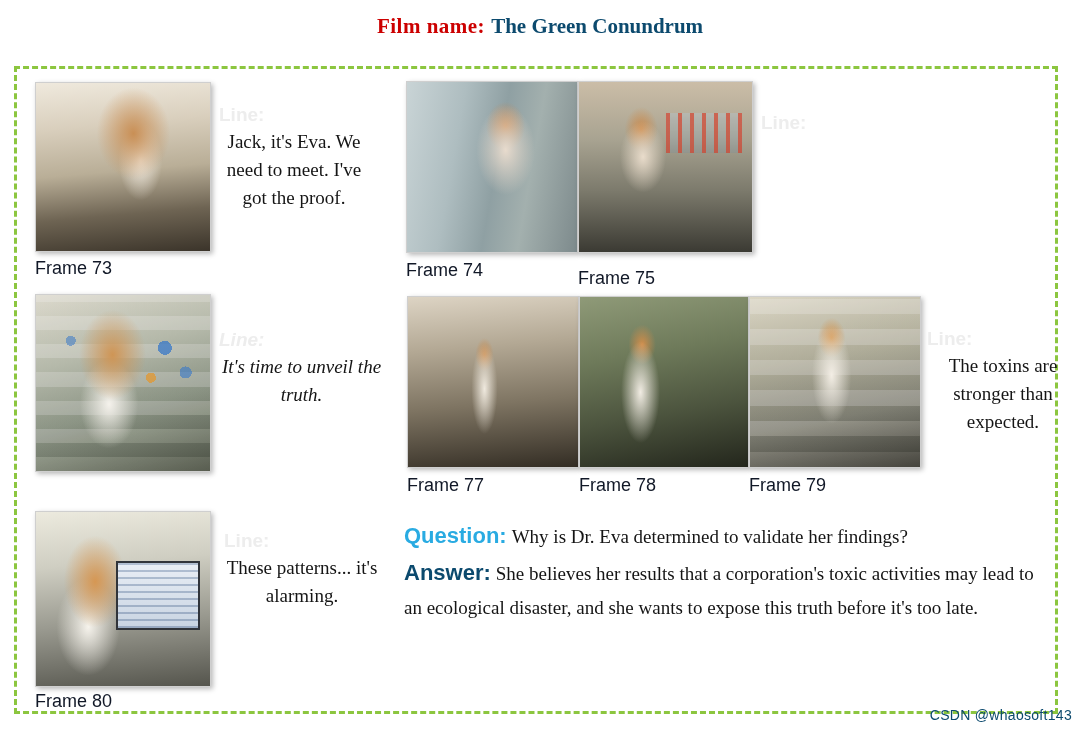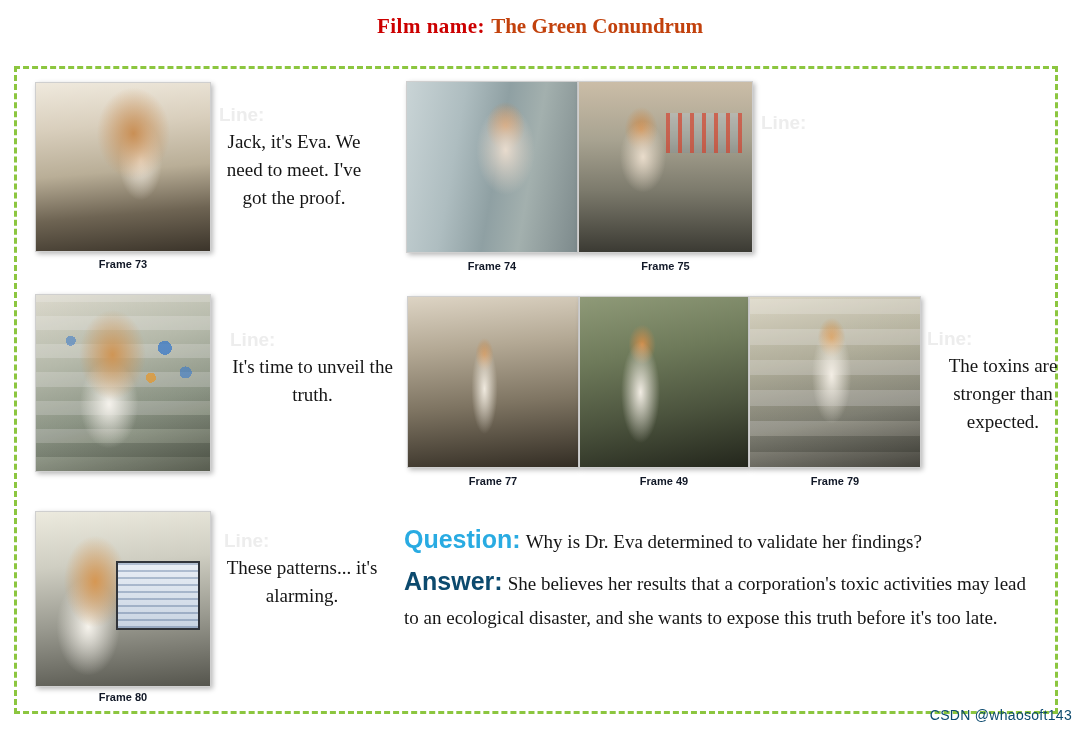--- a/index.html
+++ b/index.html
@@ -25,21 +25,21 @@
     white-space: nowrap;
   }
   #title-label {
     color: #CC0000;
     font-family: Liberation Serif, serif;
     font-weight: bold;
     font-size: 21px;
     letter-spacing: 0.5px;
   }
   #title-value {
-    color: #c2410c;
+    color: #0c4a6e;
     font-family: "Liberation Serif", serif;
     font-weight: bold;
     font-size: 21px;
     margin-left: 6px;
   }
 
   
   #storyboard {
     position: absolute;
     left: 14px;
@@ -61,25 +61,25 @@
     background: #2a2620;
   }
   .frame-img .ph {
     position: absolute;
     inset: 0;
     display: block;
   }
   .frame-caption {
     position: absolute;
     font-family: "Liberation Sans", sans-serif;
-    font-weight: bold;
-    font-size: 11px;
+    font-weight: normal;
+    font-size: 18px;
     color: #111827;
     white-space: nowrap;
-    text-align: center;
+    text-align: left;
   }
 
   .line-block {
     position: absolute;
   }
   .line-label {
     font-family: "Liberation Sans", sans-serif;
     font-weight: bold;
     font-size: 19px;
     color: #ededed;
@@ -105,21 +105,21 @@
   }
   .qa-row {
     font-family: "Liberation Serif", serif;
     font-size: 19px;
     color: #151515;
     line-height: 1.68;
   }
   .qa-tag {
     font-family: "Liberation Sans", sans-serif;
     font-weight: bold;
-    font-size: 25px;
+    font-size: 22px;
   }
   #question-tag { color: #29ABE2; }
   #answer-tag   { color: #0c4a6e; }
   .qa-body { margin-left: 5px; }
 
   
   #watermark {
     position: absolute;
     right: 8px;
     bottom: 12px;
@@ -260,47 +260,47 @@
   <span class="line-text">Jack, it's Eva. We need to meet. I've got the proof.</span>
 </div>
 
 <div class="frame-img art-f74" style="left:406px; top:81px; width:172px; height:172px;">
   <span class="ph"></span>
 </div>
 <div class="frame-img art-f75" style="left:578px; top:81px; width:175px; height:172px;">
   <span class="ph"></span>
 </div>
 <div class="frame-caption" style="left:406px; top:260px; width:172px;">Frame 74</div>
-<div class="frame-caption" style="left:578px; top:260px; width:175px;">Frame 75</div>
+<div class="frame-caption" style="left:578px; top:268px; width:175px;">Frame 75</div>
 
 <div class="line-block" style="left:761px; top:111px; width:140px;">
   <span class="line-label">Line:</span>
 </div>
 
 <div class="frame-img art-f76" style="left:35px; top:294px; width:176px; height:178px;">
   <span class="ph"></span>
 </div>
 <div class="frame-caption" style="left:35px; top:478px; width:176px;margin-top:36px;">Frame 76</div>
 
-<div class="line-block" style="left:230px; top:328px; width:165px;">
+<div class="line-block" style="left:219px; top:328px; width:165px;font-style:italic;">
   <span class="line-label">Line:</span>
   <span class="line-text">It's time to unveil the truth.</span>
 </div>
 
 <div class="frame-img art-f77" style="left:407px; top:296px; width:172px; height:172px;">
   <span class="ph"></span>
 </div>
 <div class="frame-img art-f78" style="left:579px; top:296px; width:170px; height:172px;">
   <span class="ph"></span>
 </div>
 <div class="frame-img art-f79" style="left:749px; top:296px; width:172px; height:172px;">
   <span class="ph"></span>
 </div>
 <div class="frame-caption" style="left:407px; top:475px; width:172px;">Frame 77</div>
-<div class="frame-caption" style="left:579px; top:475px; width:170px;">Frame 49</div>
+<div class="frame-caption" style="left:579px; top:475px; width:170px;">Frame 78</div>
 <div class="frame-caption" style="left:749px; top:475px; width:172px;">Frame 79</div>
 
 <div class="line-block" style="left:927px; top:327px; width:152px;">
   <span class="line-label">Line:</span>
   <span class="line-text">The toxins are stronger than expected.</span>
 </div>
 
 <div class="frame-img art-f80" style="left:35px; top:511px; width:176px; height:176px;">
   <span class="ph"></span>
 </div>

